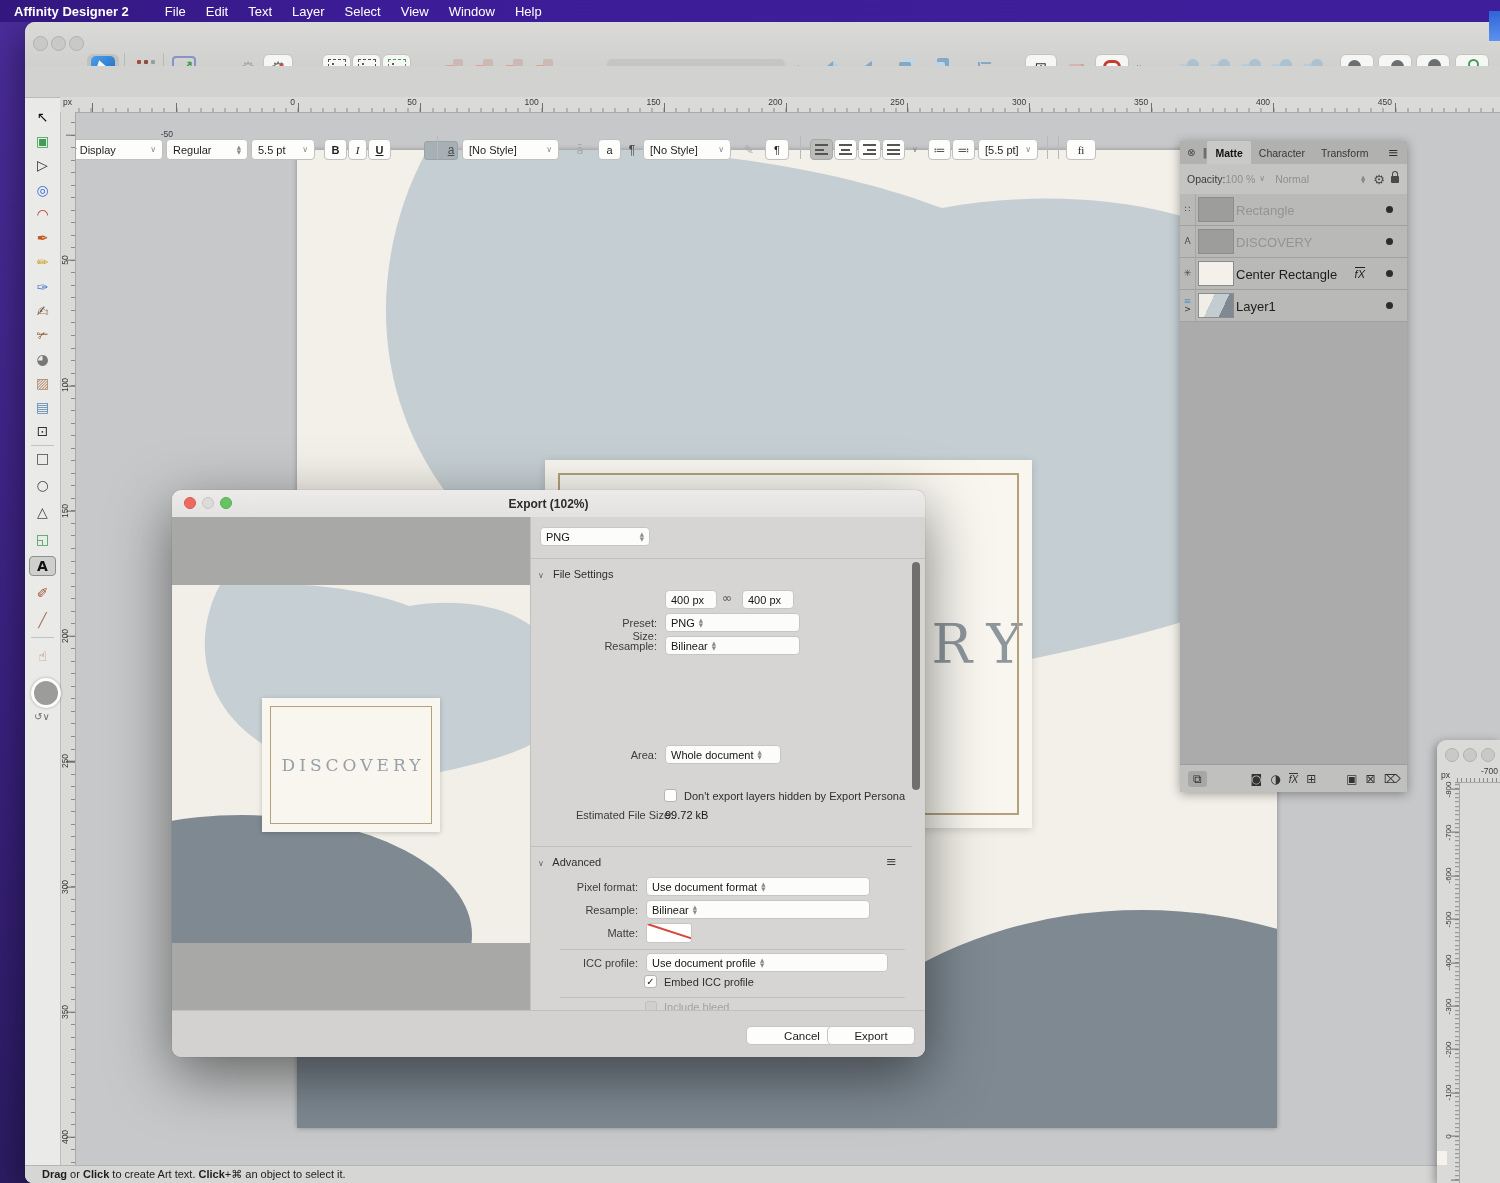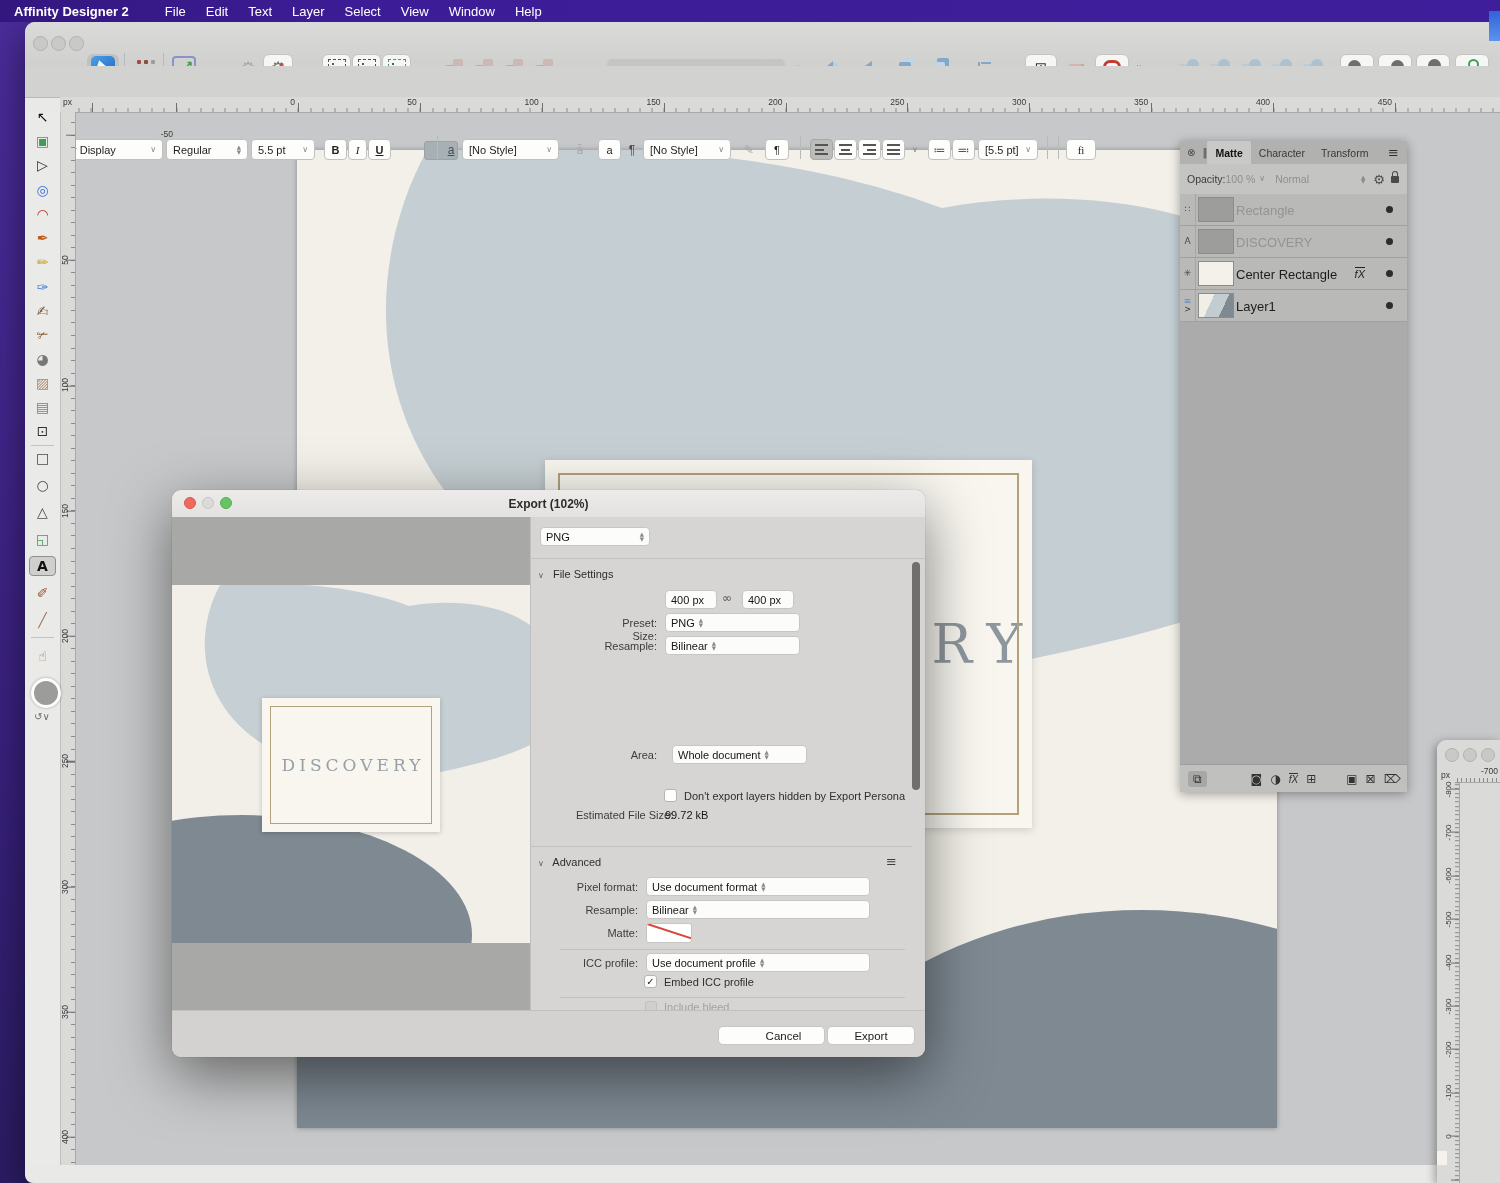--- a/index.html
+++ b/index.html
@@ -661,21 +661,21 @@
     <div class="dlbl" style="left:385px;top:146px;width:100px;">Resample:</div>
     <div class="dd" style="left:493px;top:146px;width:135px;">
       <span class="grow">Bilinear</span>
       <span class="stp ic">
           <span>▲</span>
           <span>▼</span>
         </span>
     </div>
 
     <div class="dlbl" style="left:385px;top:255px;width:100px;">Area:</div>
-    <div class="dd" style="left:493px;top:255px;width:135px;margin-left:7px;">
+    <div class="dd" style="left:493px;top:255px;width:116px;">
       <span class="grow">Whole document</span>
       <span class="stp ic">
           <span>▲</span>
           <span>▼</span>
         </span>
     </div>
 
     <div class="cb" style="left:492px;top:299px;"></div>
     <div class="cblbl" style="left:512px;top:299px;">Don't export layers hidden by Export Persona</div>
 
@@ -706,39 +706,42 @@
           <span>▼</span>
         </span>
     </div>
 
     <div class="dlbl" style="left:366px;top:433px;width:100px;">Matte:</div>
     <div id="matte" style="left:474px;top:433px;"></div>
 
     <div class="hr" style="left:388px;top:459px;width:345px;"></div>
 
     <div class="dlbl" style="left:366px;top:463px;width:100px;">ICC profile:</div>
-    <div class="dd" style="left:474px;top:463px;width:224px;">
+    <div class="dd" style="left:474px;top:463px;width:242px;">
       <span class="grow">Use document profile</span>
       <span class="stp ic">
           <span>▲</span>
           <span>▼</span>
         </span>
     </div>
 
     <div class="cb" style="left:472px;top:485px;">
         <span class="ic">✓</span>
       </div>
     <div class="cblbl" style="left:492px;top:485px;">Embed ICC profile</div>
 
     <div class="hr" style="left:388px;top:507px;width:345px;"></div>
     <div class="cb dis" style="left:473px;top:511px;width:12px;height:12px;"></div>
     <div class="cblbl dis" style="left:492px;top:510px;">Include bleed</div>
 
     <div id="dscroll"></div>
 
     <div id="dlgbottom">
-      <div class="dbtn" style="left:546px;width:107px;padding-left:24px;">Cancel</div>
+      <div class="dbtn" style="left:574px;width:88px;padding-left:24px;">Cancel</div>
       <div class="dbtn" style="left:655px;width:88px;">Export</div>
     </div>
   </div>
 
+  <div id="statusbar" class="abs">
+    <span><b>Drag</b><span> or </span><b>Click</b><span> to create Art text. </span><b>Click</b><span>+⌘ an object to select it.</span></span>
+  </div>
 
 </div>
 
 </body></html>

